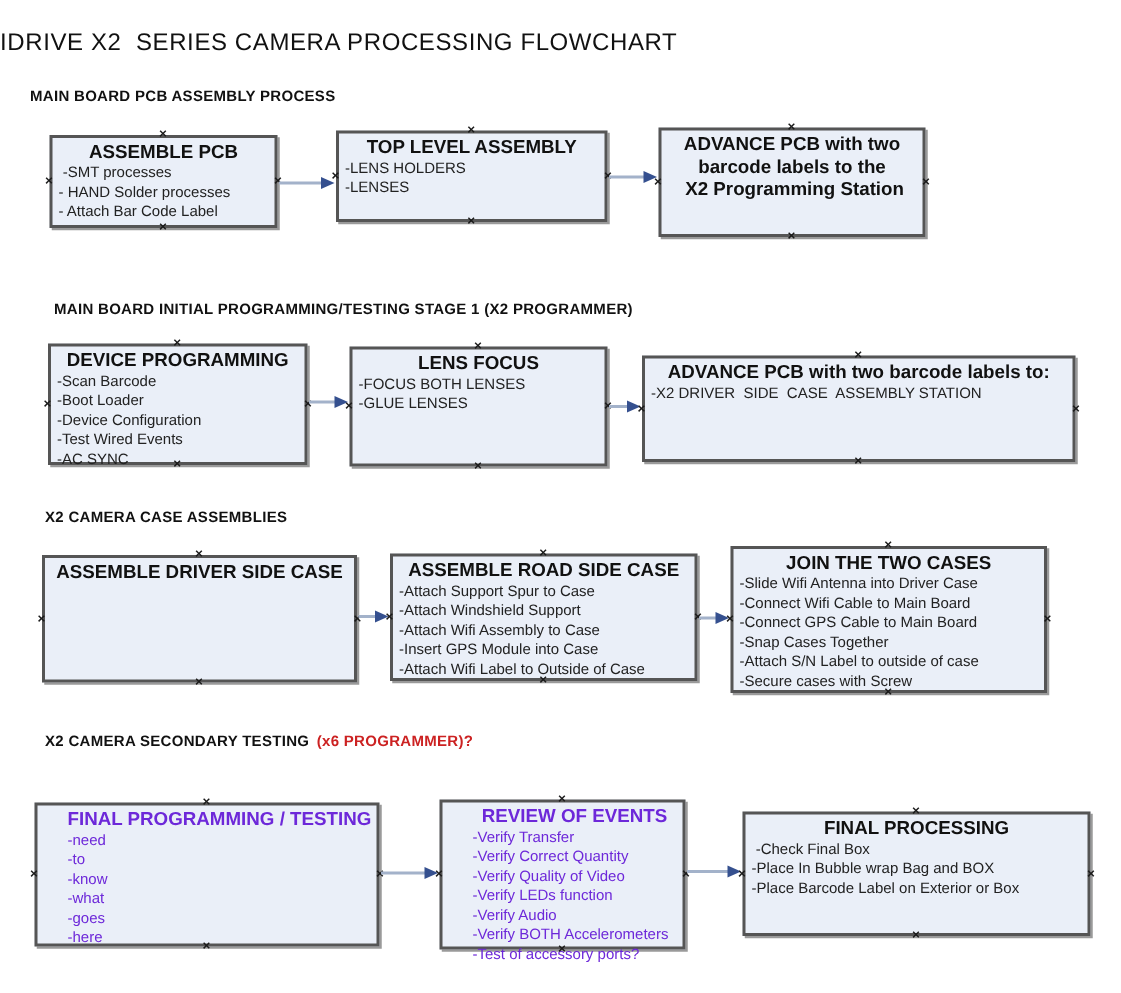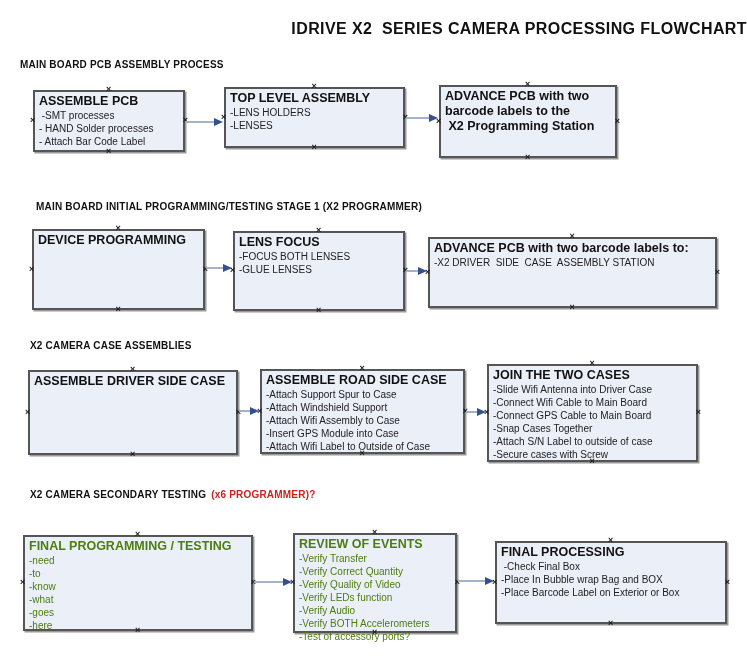--- a/index.html
+++ b/index.html
@@ -5,45 +5,46 @@
   html,body{margin:0;padding:0;background:#ffffff;}
   #canvas{
     position:relative;
     width:747px;height:662px;
     background:#ffffff;
     font-family:"Liberation Sans",sans-serif;
     overflow:hidden;
   }
   .page-title{
     position:absolute;top:20px;left:0;width:747px;
-    text-align:right;font-size:16px;font-weight:bold;color:#111;
+    text-align:left;font-size:16px;font-weight:normal;color:#111;
     letter-spacing:.4px;white-space:pre;
   }
   .section-heading{
     position:absolute;font-size:10px;font-weight:bold;color:#111;
     white-space:pre;letter-spacing:.2px;
   }
   .section-heading .red-part{color:#cc2222;margin-left:5px;}
   .box{
     position:absolute;
     background:#eaeff8;
     border:2px solid #555;
     box-shadow:1.5px 1.5px 0 #9a9a9a;
     padding:2px 4px;
     box-sizing:border-box;
   }
   .box-title{
     font-size:12.5px;line-height:15px;font-weight:bold;color:#111;
     white-space:pre;
+    text-align:center;
   }
   .box-lines{
     font-size:10px;line-height:13px;color:#222;
     white-space:pre;
   }
-  .box.red .box-title,.box.red .box-lines{color:#4d7c0f;}
+  .box.red .box-title,.box.red .box-lines{color:#6d28d9;margin-left:16px;}
   
   .h{
     position:absolute;font-size:9px;line-height:9px;color:#1a1a1a;
     font-weight:bold;pointer-events:none;
   }
   .h-t{top:-7px;left:50%;margin-left:-3px;}
   .h-b{bottom:-6px;left:50%;margin-left:-3px;}
   .h-l{left:-5px;top:50%;margin-top:-5px;}
   .h-r{right:-5px;top:50%;margin-top:-5px;}
   
@@ -109,20 +110,25 @@
   </div>
 
   <div class="section-heading" style="left:36px;top:201px">MAIN BOARD INITIAL PROGRAMMING/TESTING STAGE 1 (X2 PROGRAMMER)</div>
 
   <div class="box" style="left:32px;top:229px;width:173px;height:81px">
     <span class="h h-t">×</span>
     <span class="h h-b">×</span>
     <span class="h h-l">×</span>
     <span class="h h-r">×</span>
     <div class="box-title">DEVICE PROGRAMMING</div>
+    <div class="box-lines">-Scan Barcode
+-Boot Loader
+-Device Configuration
+-Test Wired Events
+-AC SYNC</div>
   </div>
 
   <div class="arrow" style="left:206px;top:264px;width:26px">
       <span class="head"></span>
     </div>
 
   <div class="box" style="left:233px;top:231px;width:172px;height:80px">
     <span class="h h-t">×</span>
     <span class="h h-b">×</span>
     <span class="h h-l">×</span>

